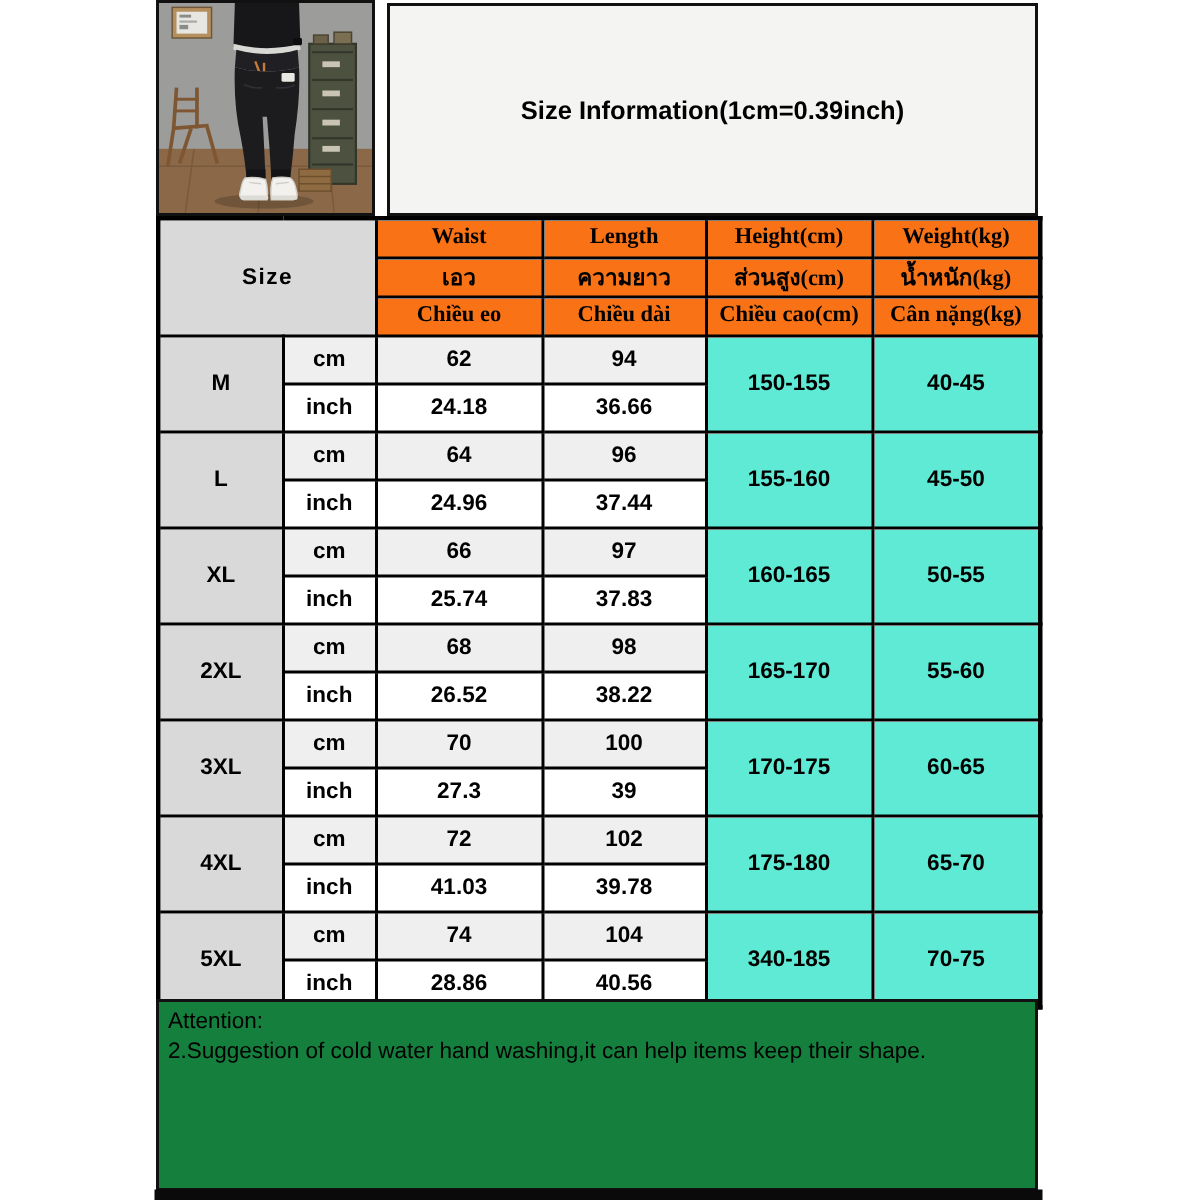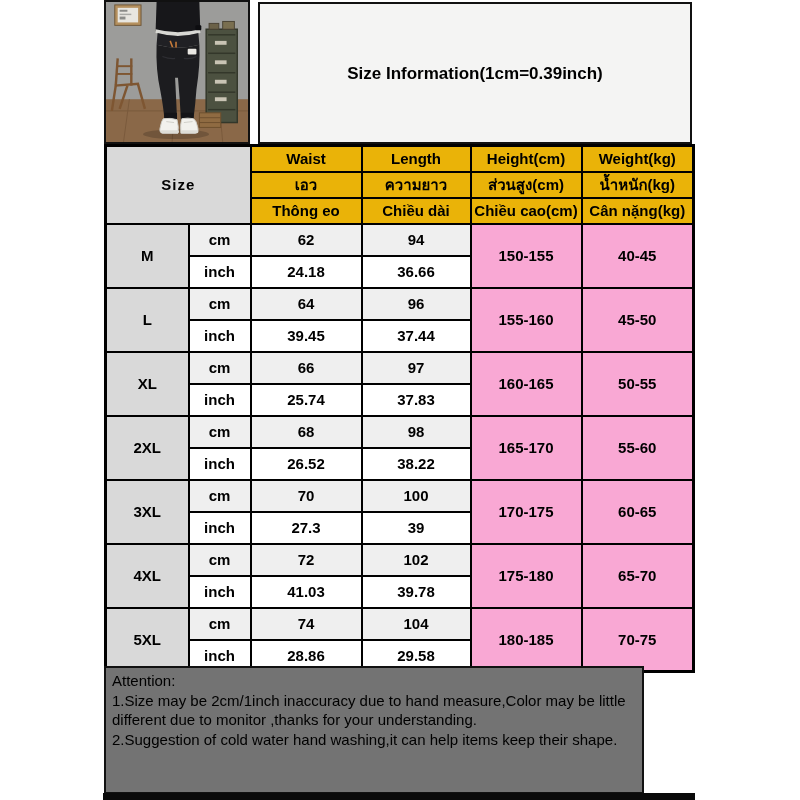--- a/index.html
+++ b/index.html
@@ -29,30 +29,30 @@
     position:absolute;left:104px;top:144px;width:588px;
     border-collapse:collapse;table-layout:fixed;
     border:3px solid #000;
   }
   table.size-table th,table.size-table td{
     border:2px solid #000;text-align:center;vertical-align:middle;
     font-weight:bold;font-size:15px;padding:0;overflow:hidden;
   }
   tr.hrow{height:26px;}
   tr.brow{height:32px;}
-  .c-head{background:#eab308;}
+  .c-head{background:#f97316;font-family:Liberation Serif, serif;}
   .c-size{background:#d9d9d9;}
   .c-sizebig{background:#d9d9d9;font-size:26px;letter-spacing:1px;}
   .c-cm{background:#efefef;}
   .c-inch{background:#ffffff;}
-  .c-merge{background:#f9a8d4;}
+  .c-merge{background:#5eead4;}
   
   .attention{
-    position:absolute;left:104px;top:666px;width:540px;height:128px;
-    border:2px solid #111;box-sizing:border-box;background:#737373;
+    position:absolute;left:104px;top:666px;width:588px;height:128px;
+    border:2px solid #111;box-sizing:border-box;background:#15803d;
     padding:3px 6px 0 6px;font-size:15px;line-height:19.5px;font-weight:normal;
   }
   .attention p{margin:0;}
   
   .bottom-bar{
     position:absolute;left:103px;top:793px;width:592px;height:7px;background:#0a0a0a;
   }
 </style>
 </head>
 <body>
@@ -160,21 +160,21 @@
       <th class="c-head">Height(cm)</th>
       <th class="c-head">Weight(kg)</th>
     </tr>
     <tr class="hrow">
       <th class="c-head">เอว</th>
       <th class="c-head">ความยาว</th>
       <th class="c-head">ส่วนสูง(cm)</th>
       <th class="c-head">น้ำหนัก(kg)</th>
     </tr>
     <tr class="hrow">
-      <th class="c-head">Thông eo</th>
+      <th class="c-head">Chiều eo</th>
       <th class="c-head">Chiều dài</th>
       <th class="c-head">Chiều cao(cm)</th>
       <th class="c-head">Cân nặng(kg)</th>
     </tr>
 
     <tr class="brow">
       <th class="c-size" rowspan="2">M</th>
       <td class="c-cm">cm</td>
       <td class="c-cm">62</td>
       <td class="c-cm">94</td>
@@ -190,21 +190,21 @@
     <tr class="brow">
       <th class="c-size" rowspan="2">L</th>
       <td class="c-cm">cm</td>
       <td class="c-cm">64</td>
       <td class="c-cm">96</td>
       <td class="c-merge" rowspan="2">155-160</td>
       <td class="c-merge" rowspan="2">45-50</td>
     </tr>
     <tr class="brow">
       <td class="c-inch">inch</td>
-      <td class="c-inch">39.45</td>
+      <td class="c-inch">24.96</td>
       <td class="c-inch">37.44</td>
     </tr>
 
     <tr class="brow">
       <th class="c-size" rowspan="2">XL</th>
       <td class="c-cm">cm</td>
       <td class="c-cm">66</td>
       <td class="c-cm">97</td>
       <td class="c-merge" rowspan="2">160-165</td>
       <td class="c-merge" rowspan="2">50-55</td>
@@ -255,30 +255,29 @@
       <td class="c-inch">inch</td>
       <td class="c-inch">41.03</td>
       <td class="c-inch">39.78</td>
     </tr>
 
     <tr class="brow">
       <th class="c-size" rowspan="2">5XL</th>
       <td class="c-cm">cm</td>
       <td class="c-cm">74</td>
       <td class="c-cm">104</td>
-      <td class="c-merge" rowspan="2">180-185</td>
+      <td class="c-merge" rowspan="2">340-185</td>
       <td class="c-merge" rowspan="2">70-75</td>
     </tr>
     <tr class="brow">
       <td class="c-inch">inch</td>
       <td class="c-inch">28.86</td>
-      <td class="c-inch">29.58</td>
+      <td class="c-inch">40.56</td>
     </tr>
   </tbody>
 </table>
 
 <div class="attention">
   <p>Attention:</p>
-  <p>1.Size may be 2cm/1inch inaccuracy due to hand measure,Color may be little different due to monitor ,thanks for your understanding.</p>
   <p>2.Suggestion of cold water hand washing,it can help items keep their shape.</p>
 </div>
 
 <div class="bottom-bar"></div>
 
 </body></html>

